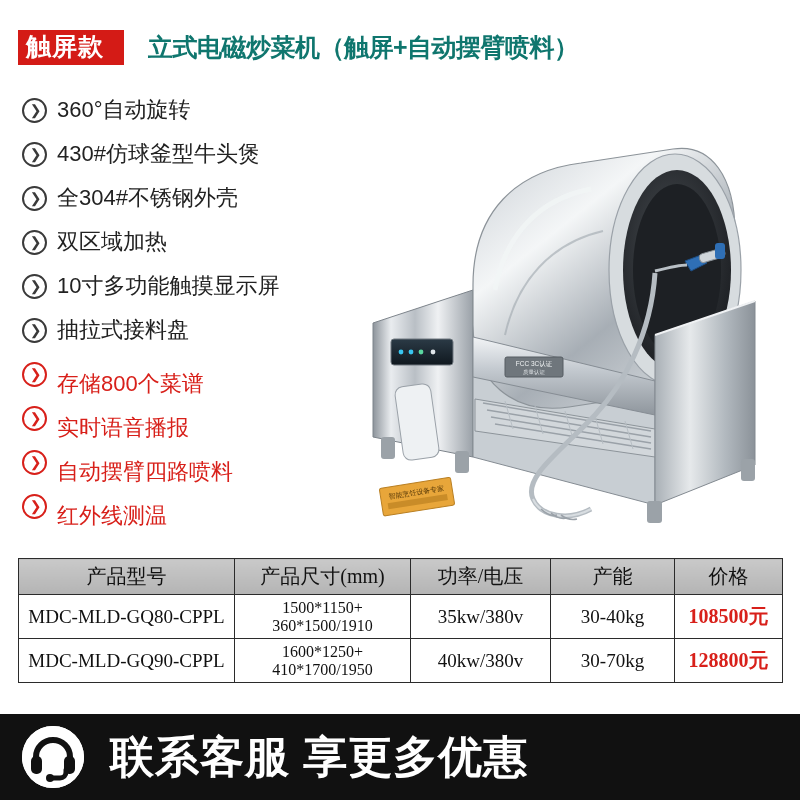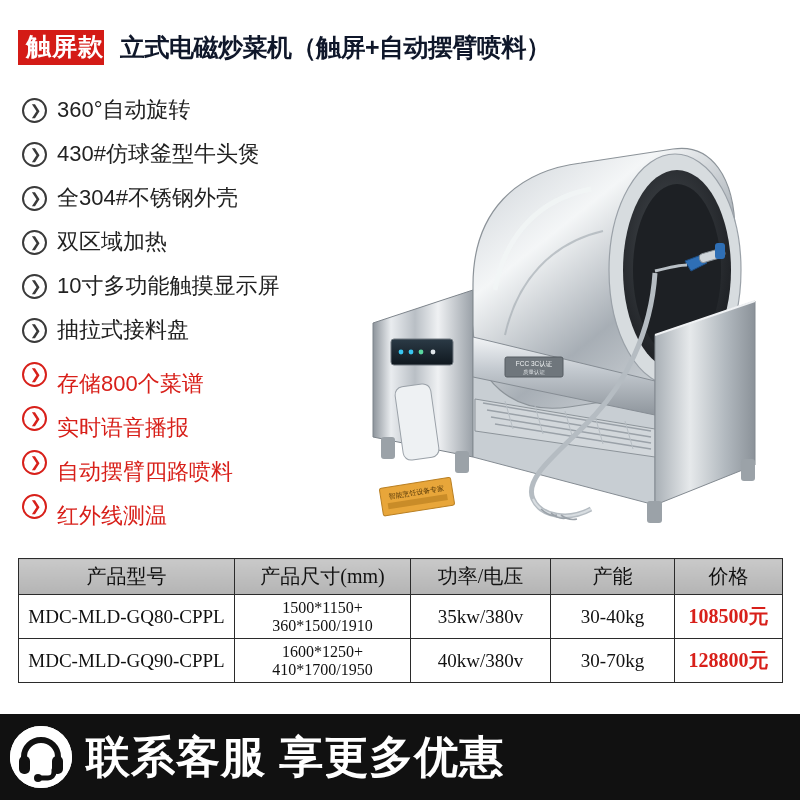--- a/index.html
+++ b/index.html
@@ -21,29 +21,29 @@
     left: 18px; top: 26px;
     width: 764px; height: 42px;
     display: flex;
     align-items: center;
   }
   .badge {
     background: #d41b16;
     color: #ffffff;
     font-size: 25px;
     font-weight: bold;
-    padding: 4px 0 6px 8px;
+    padding: 4px 20px 6px 8px;
     line-height: 1;
     letter-spacing: 1px;
   }
   .header-title {
     font-size: 25px;
     font-weight: bold;
-    color: #0f172a;
-    margin-left: 16px;
+    color: #0f766e;
+    margin-left: 24px;
     white-space: nowrap;
     letter-spacing: -0.5px;
   }
 
   
   .features {
     position: absolute;
     left: 22px; top: 88px;
     width: 330px;
   }
@@ -115,21 +115,22 @@
   .two-line { line-height: 1.12; font-size: 16px; }
 
   
   .footer {
     position: absolute;
     left: 0; bottom: 0;
     width: 800px; height: 86px;
     background: #111111;
     display: flex;
     align-items: center;
-    padding-left: 10px;
+    padding-left: 22px;
+    gap: 12px;
   }
   .headset-badge {
     width: 62px; height: 62px;
     border-radius: 50%;
     background: #ffffff;
     position: relative;
     flex: 0 0 auto;
   }
   .footer-text {
     color: #ffffff;

